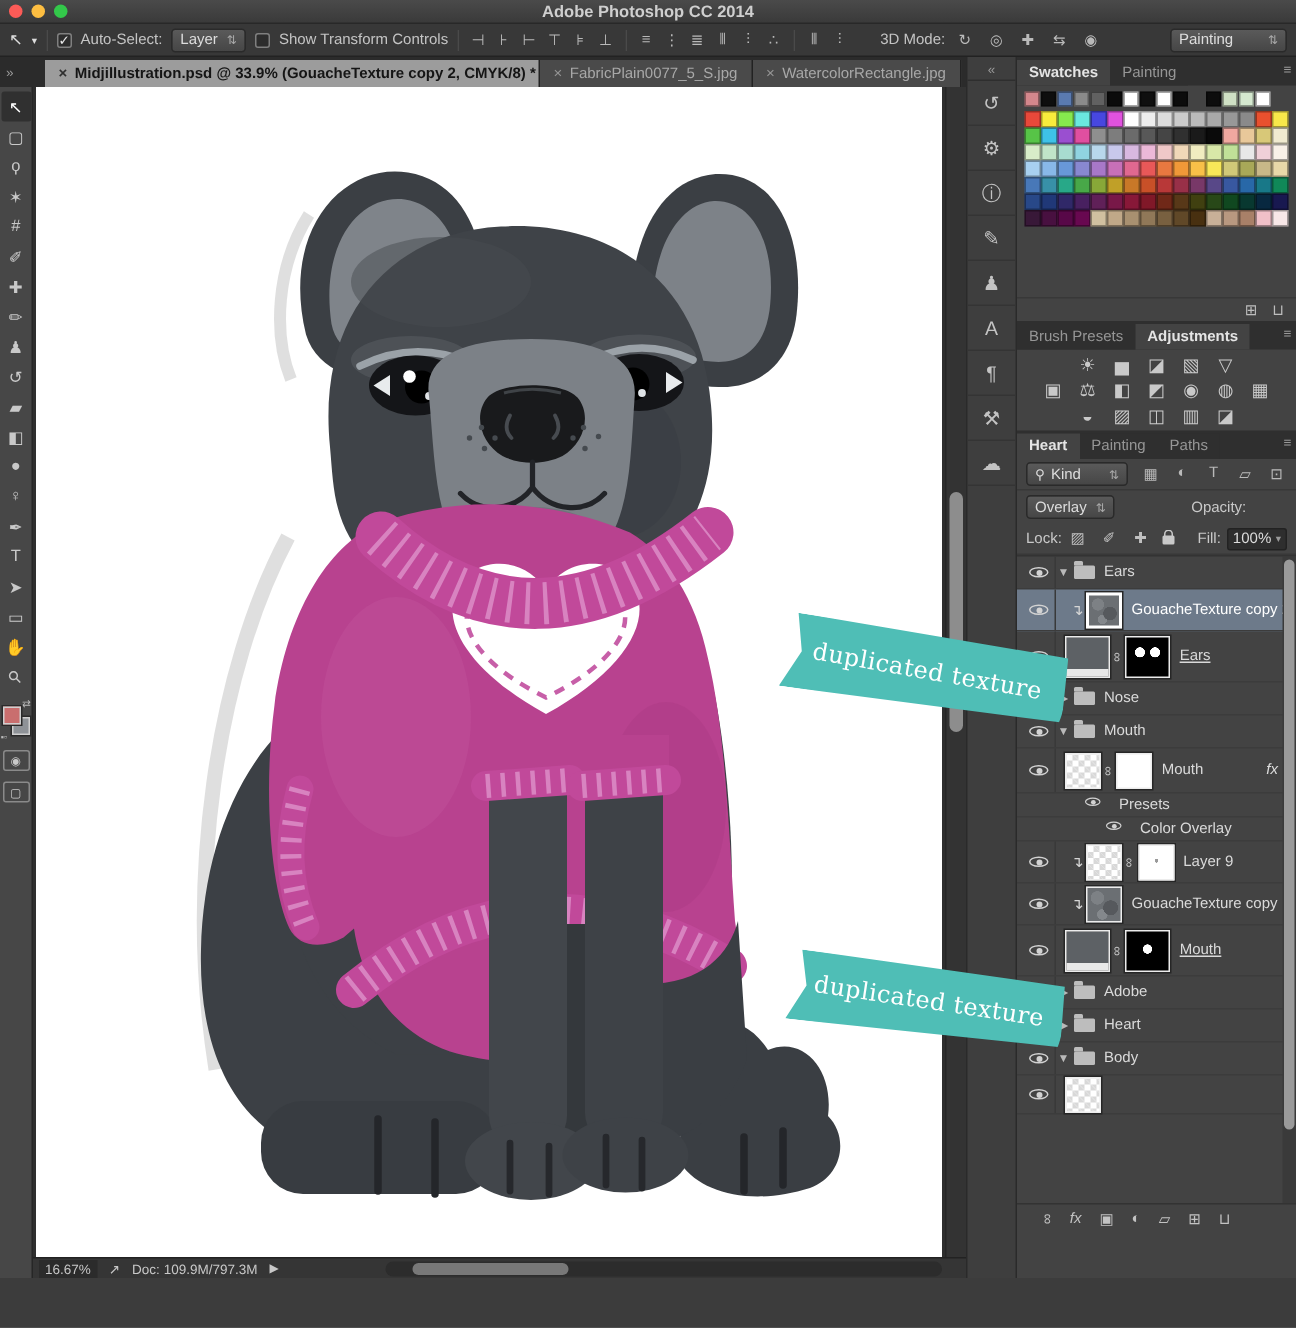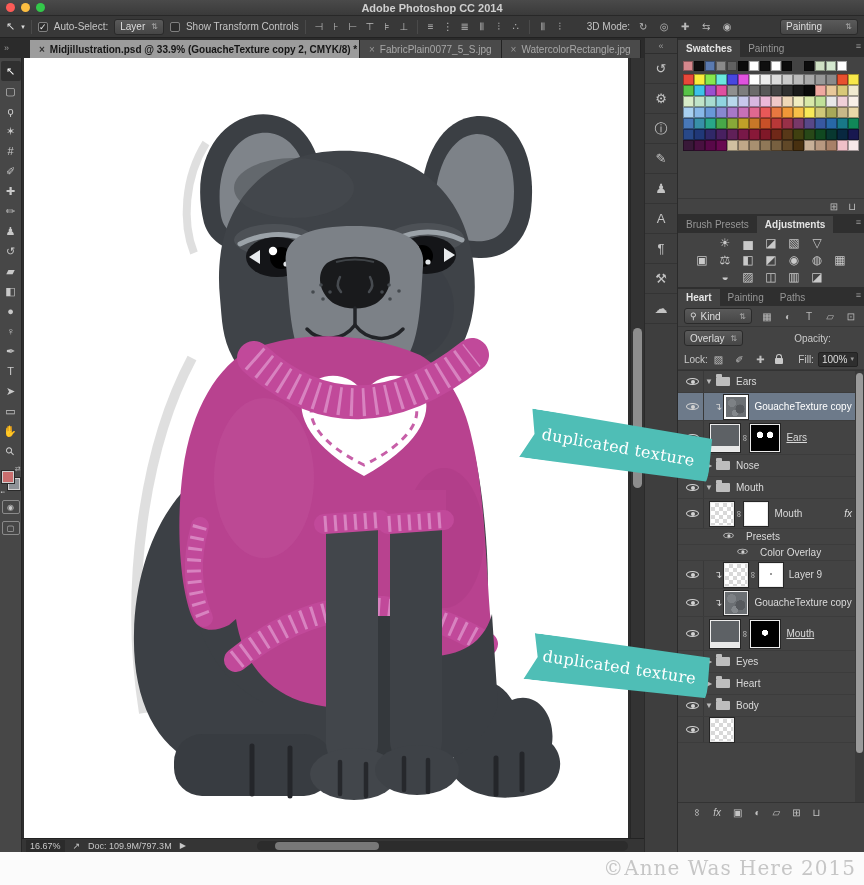--- a/index.html
+++ b/index.html
@@ -739,21 +739,21 @@
             <span class="linkic">∞</span>
             <span class="thumb mask-black1 big"></span>
             <span class="name u">Mouth</span>
           </div>
           <div class="lrow" style="height: 22px;">
             <span class="eyecell">
               <span class="icon-eye"></span>
             </span>
             <span class="tri">▶</span>
             <span class="icon-folder"></span>
-            <span class="name">Eyes</span>
+            <span class="name">Adobe</span>
           </div>
           <div class="lrow" style="height: 22px;">
             <span class="eyecell">
               <span class="icon-eye"></span>
             </span>
             <span class="tri">▶</span>
             <span class="icon-folder"></span>
             <span class="name">Heart</span>
           </div>
           <div class="lrow" style="height: 22px;">
@@ -780,23 +780,20 @@
           <span class="fx">fx</span>
           <span>▣</span>
           <span>◐</span>
           <span>▱</span>
           <span>⊞</span>
           <span>⊔</span>
         </div>
     </div>
   </div>
 
-  <div class="footer">
-    <div class="credit">©Anne Was Here 2015</div>
-  </div>
 
   <div class="banner banner1">
     <span class="btext">duplicated texture</span>
   </div>
   <div class="banner banner2">
     <span class="btext">duplicated texture</span>
   </div>
 
 </div>
 

